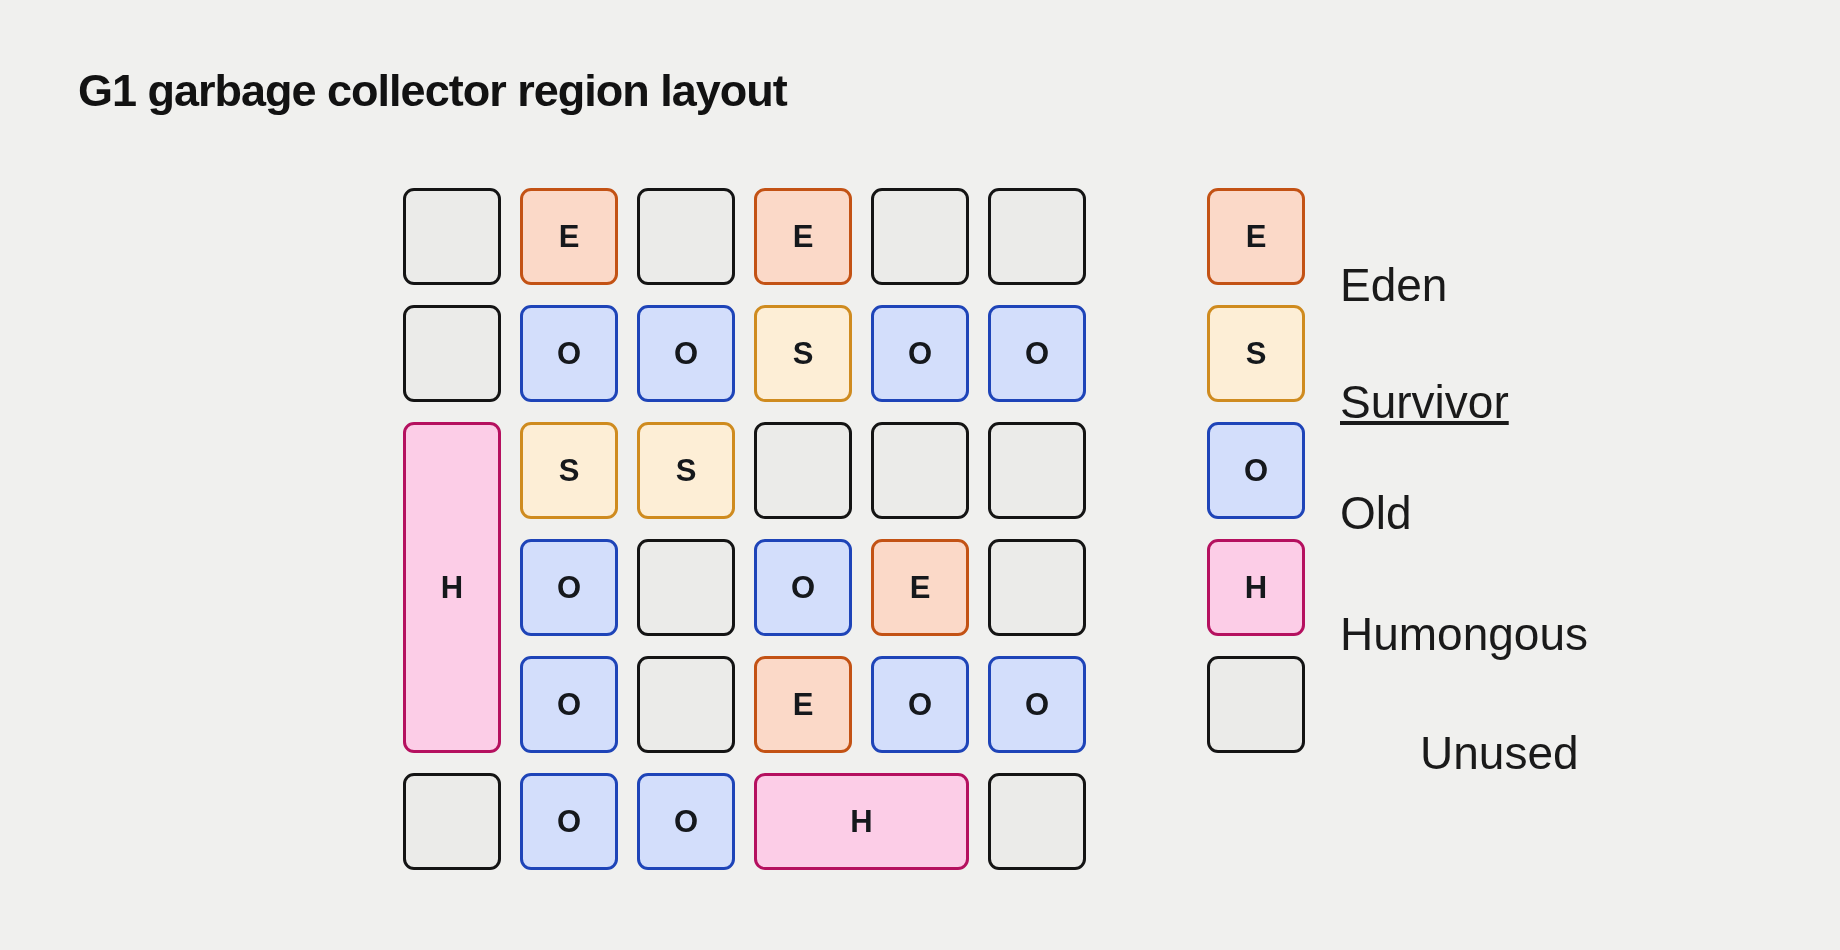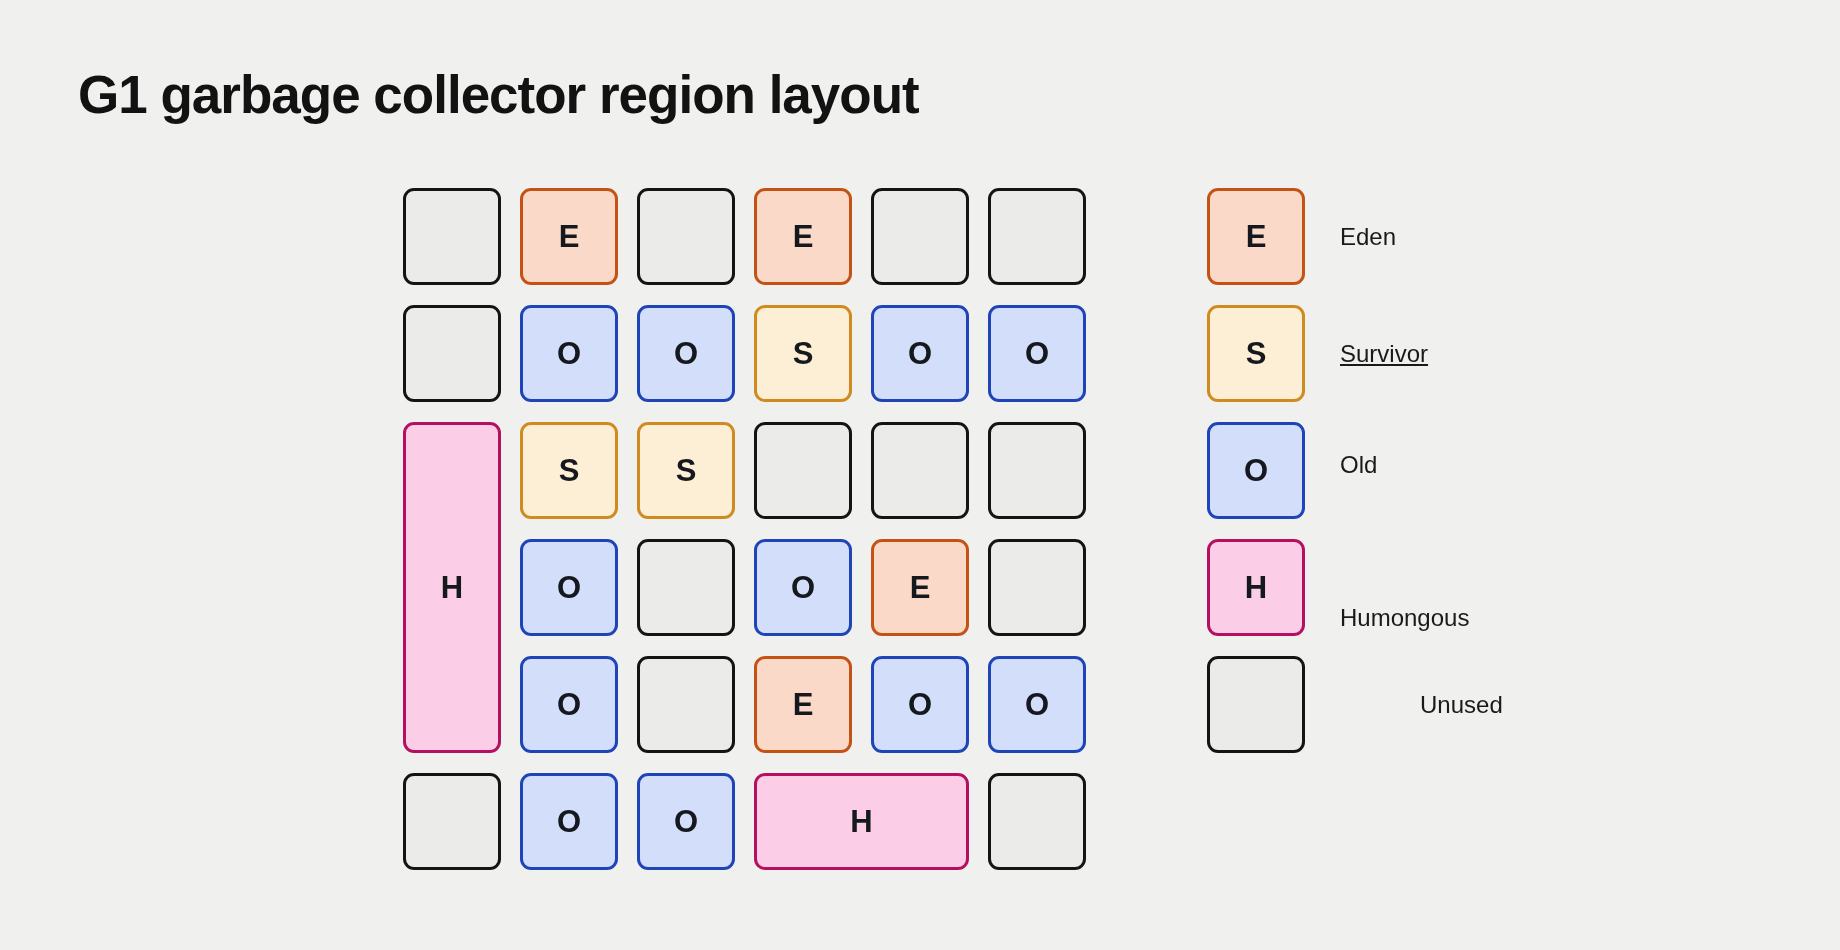--- a/index.html
+++ b/index.html
@@ -12,21 +12,21 @@
     position: relative;
     overflow: hidden;
     font-family: "Liberation Sans", sans-serif;
     background: #f0f0ee;
   }
   .page-title {
     position: absolute;
     left: 78px;
     top: 66px;
     margin: 0;
-    font-size: 53px;
+    font-size: 45px;
     font-weight: bold;
     letter-spacing: -1px;
     line-height: 1.1;
     color: #121212;
   }
   .cell {
     position: absolute;
     box-sizing: border-box;
     border: 3px solid #000;
     border-radius: 11px;
@@ -35,25 +35,26 @@
     justify-content: center;
   }
   .cell .letter {
     font-size: 31px;
     font-weight: bold;
     color: #15181c;
     line-height: 1;
   }
   .legend-label {
     position: absolute;
-    font-size: 24px;
+    font-size: 46px;
     color: #1a1a1a;
     line-height: 1;
     transform: translateY(-50%);
     white-space: nowrap;
+    margin-top: 48px;
   }
 </style>
 </head>
 <body>
 
 <h1 class="page-title">G1 garbage collector region layout</h1>
 
 <div id="grid">
     <div class="cell" style="left: 403px; top: 188px; width: 98px; height: 97px; background: rgb(235, 235, 233); border-color: rgb(20, 20, 20);"></div>
     <div class="cell" style="left: 520px; top: 188px; width: 98px; height: 97px; background: rgb(251, 217, 200); border-color: rgb(195, 82, 20);">
@@ -138,16 +139,16 @@
       <span class="letter">S</span>
     </div>
     <div class="legend-label" style="left: 1340px; top: 353.5px; text-decoration: underline;">Survivor</div>
     <div class="cell" style="left: 1207px; top: 422px; width: 98px; height: 97px; background: rgb(211, 222, 251); border-color: rgb(30, 68, 184);">
       <span class="letter">O</span>
     </div>
     <div class="legend-label" style="left: 1340px; top: 465px;">Old</div>
     <div class="cell" style="left: 1207px; top: 539px; width: 98px; height: 97px; background: rgb(252, 205, 231); border-color: rgb(181, 16, 95);">
       <span class="letter">H</span>
     </div>
-    <div class="legend-label" style="left: 1340px; top: 618px; text-align: center;">Humongous</div>
+    <div class="legend-label" style="left: 1340px; top: 586px; text-align: center;">Humongous</div>
     <div class="cell" style="left: 1207px; top: 656px; width: 98px; height: 97px; background: rgb(235, 235, 233); border-color: rgb(20, 20, 20);"></div>
     <div class="legend-label" style="left: 1420px; top: 704.5px;">Unused</div>
   </div>
 
 </body></html>

